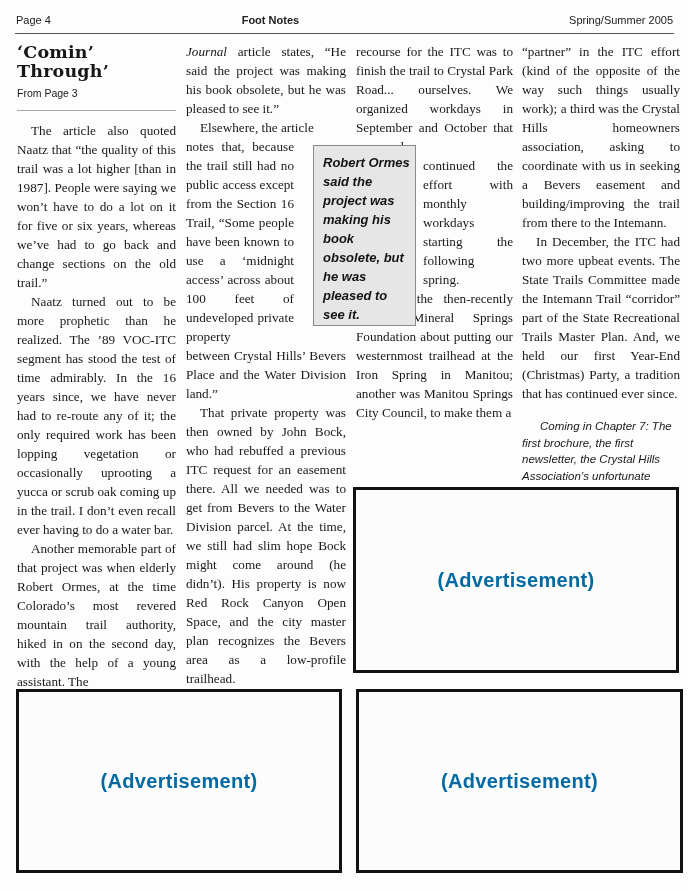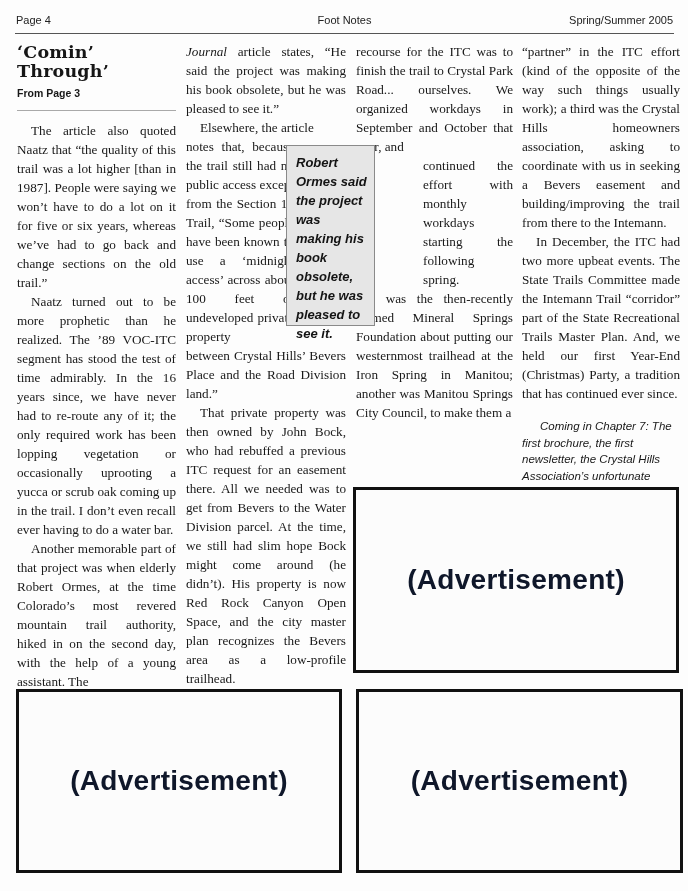--- a/index.html
+++ b/index.html
@@ -10,63 +10,63 @@
   .page{
     position:relative;width:688px;height:891px;background:var(--page-bg);
     color:var(--text);font-family:"Liberation Serif",serif;overflow:hidden;
   }
   
   .header{
     position:absolute;left:16px;right:15px;top:14px;display:flex;
     font-family:"Liberation Sans",sans-serif;font-size:11px;color:#222;gap:20px;
   }
   .header .h-left{flex:1;text-align:left;}
-  .header .h-center{flex:1;text-align:center;}
+  .header .h-center{flex:1;font-weight:bold;}
   .header .h-right{flex:1;text-align:right;}
   .header-rule{position:absolute;left:15px;right:14px;top:33px;border-top:1px solid var(--rule);}
   
   .col{
     position:absolute;top:42px;text-align:justify;
     font-size:13.2px;line-height:19px;color:#181818;
   }
   .col1{left:17px;width:159px;}
   .col2{left:186px;width:160px;}
   .col3{left:356px;width:157px;}
   .col4{left:522px;width:158px;}
   .col p{margin:0;text-indent:14px;}
   .col p.noindent{text-indent:0;}
   .headline{
     margin:1px 0 0 0;font-family:"DejaVu Serif",serif;font-weight:900;
     font-size:17.5px;line-height:19px;letter-spacing:.2px;color:#161616;text-align:left;
   }
   .fromline{
-    font-family:"Liberation Sans",sans-serif;font-weight:bold;font-size:10.5px;
+    font-family:"Liberation Sans",sans-serif;font-weight:normal;font-size:10.5px;
     margin:3px 0 7px 0;text-align:left;
   }
   .headline-rule{border-top:1px solid #a9a9a9;margin:0 0 10px 0;}
   .ital{font-style:italic;}
   .narrow-right{margin-right:52px;}
   .narrow-left{margin-left:67px;}
   .note{
     font-family:"Liberation Sans",sans-serif;font-style:italic;font-size:11.5px;
     line-height:16.5px;margin-top:15px !important;text-align:left;text-indent:18px !important;
   }
   
   .pullquote{
-    position:absolute;left:286px;top:145px;width:89px;height:181px;box-sizing:border-box;
+    position:absolute;left:313px;top:145px;width:103px;height:181px;box-sizing:border-box;
     background:var(--pullquote-bg);border:1px solid var(--pullquote-border);
     padding:7px 5px 0 9px;font-family:"Liberation Sans",sans-serif;font-weight:bold;
     font-style:italic;font-size:13px;line-height:19px;color:#141414;text-align:left;
   }
   
   .ad{
     position:absolute;box-sizing:border-box;border:3px solid var(--ad-border);
     background:#fcfcfc;display:flex;align-items:center;justify-content:center;
-    font-family:"Liberation Sans",sans-serif;font-weight:bold;font-size:28px;
-    letter-spacing:.3px;color:#0f172a;
+    font-family:"Liberation Sans",sans-serif;font-weight:bold;font-size:20px;
+    letter-spacing:.3px;color:#0369a1;
   }
   .ad-1{left:353px;top:487px;width:326px;height:186px;}
   .ad-2{left:16px;top:689px;width:326px;height:184px;}
   .ad-3{left:356px;top:689px;width:327px;height:184px;}
 </style>
 </head>
 <body>
 
 <div class="page">
 
@@ -83,21 +83,21 @@
     <div class="headline-rule"></div>
     <p>The article also quoted Naatz that “the quality of this trail was a lot higher [than in 1987]. People were saying we won’t have to do a lot on it for five or six years, whereas we’ve had to go back and change sections on the old trail.”</p>
     <p>Naatz turned out to be more prophetic than he realized. The ’89 VOC-ITC segment has stood the test of time admirably. In the 16 years since, we have never had to re-route any of it; the only required work has been lopping vegetation or occasionally uprooting a yucca or scrub oak coming up in the trail. I don’t even recall ever having to do a water bar.</p>
     <p>Another memorable part of that project was when elderly Robert Ormes, at the time Colorado’s most revered mountain trail authority, hiked in on the second day, with the help of a young assistant. The</p>
   </div>
 
   <div class="col col2">
     <p class="noindent"><span class="ital">Journal</span><span> article states, “He said the project was making his book obsolete, but he was pleased to see it.”</span></p>
     <p>Elsewhere, the article</p>
     <div class="narrow-right">notes that, because the trail still had no public access except from the Section 16 Trail, “Some people have been known to use a ‘midnight access’ across about 100 feet of undeveloped private property</div>
-    <p class="noindent">between Crystal Hills’ Bevers Place and the Road Division land.”</p>
+    <p class="noindent">between Crystal Hills’ Bevers Place and the Water Division land.”</p>
     <p>That private property was then owned by John Bock, who had rebuffed a previous ITC request for an easement there. All we needed was to get from Bevers to the Water Division parcel. At the time, we still had slim hope Bock might come around (he didn’t). His property is now Red Rock Canyon Open Space, and the city master plan recognizes the Bevers area as a low-profile trailhead.</p>
     <p>But back then the only</p>
   </div>
 
   <div class="col col3">
     <p class="noindent">recourse for the ITC was to finish the trail to Crystal Park Road... ourselves. We organized workdays in September and October that year, and</p>
     <div class="narrow-left">
       <p class="noindent">continued the effort with monthly workdays starting the following spring.</p>
     </div>
     <p class="noindent">one was the then-recently formed Mineral Springs Foundation about putting our westernmost trailhead at the Iron Spring in Manitou; another was Manitou Springs City Council, to make them a</p>

